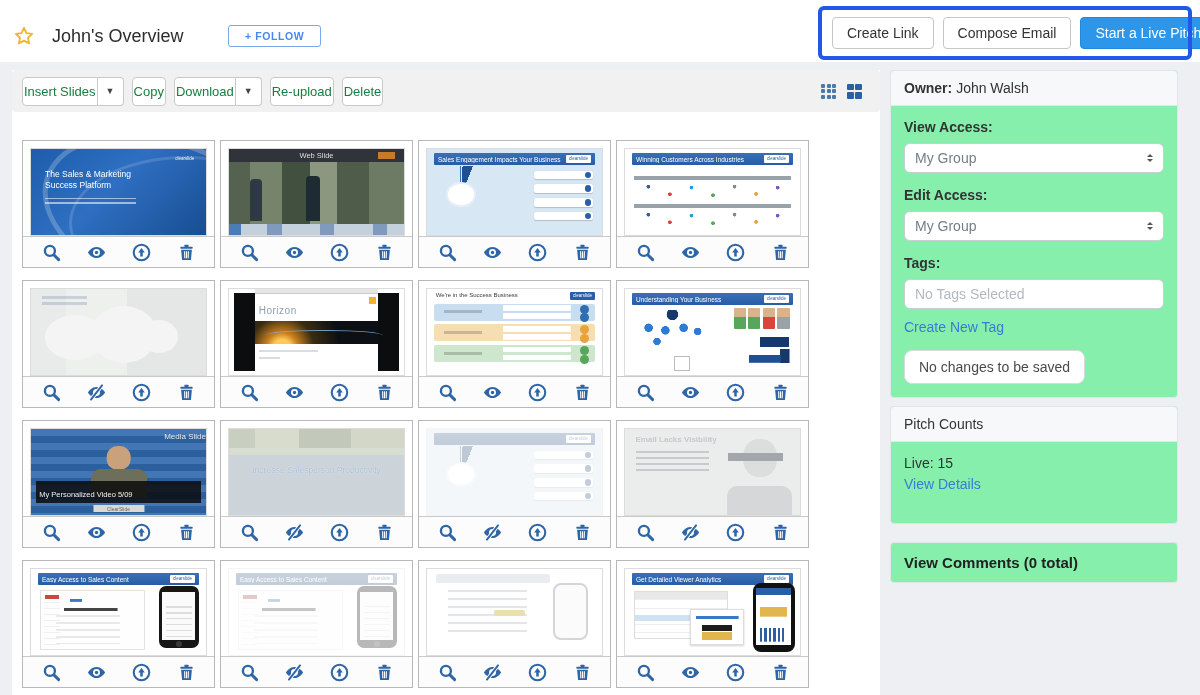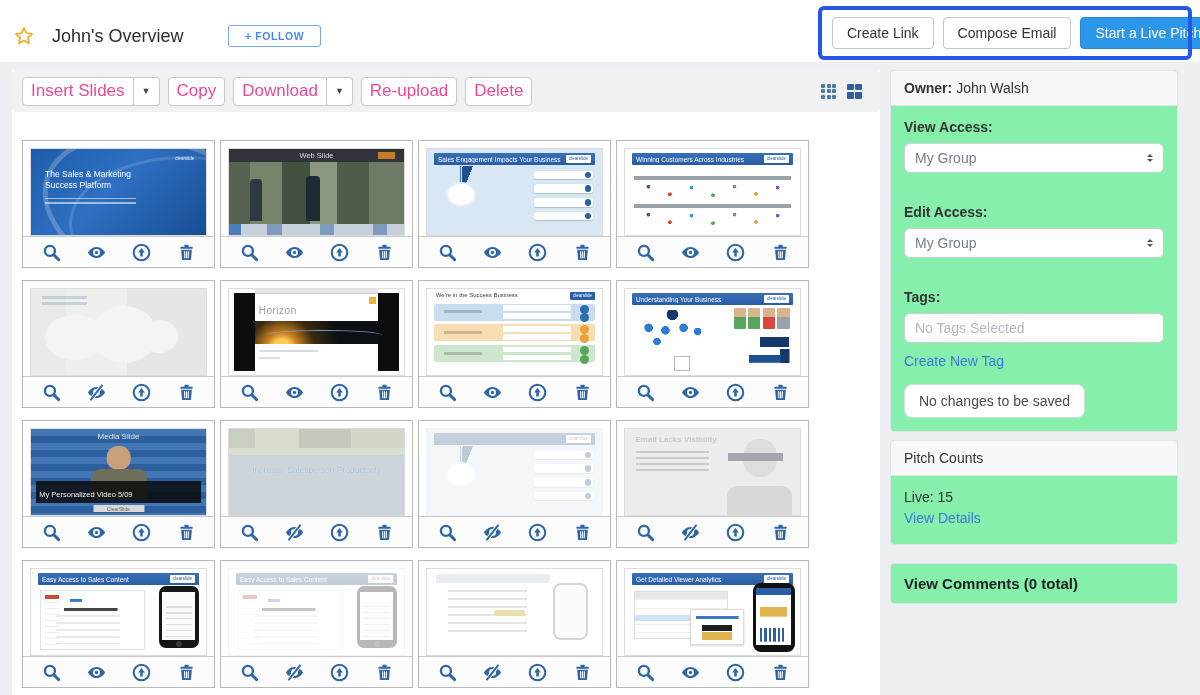--- a/index.html
+++ b/index.html
@@ -9,21 +9,21 @@
   .hdr-star{position:absolute;left:13px;top:25px;width:22px;height:22px;color:#f2b233}
   .page-title{position:absolute;left:52px;top:26px;font-size:18px;font-weight:500;color:#2d2d2d}
   .follow-btn{position:absolute;left:228px;top:25px;background:#fff;border:1px solid #7aa6f2;border-radius:3px;color:#4688f1;font-size:10.5px;font-weight:bold;letter-spacing:.6px;padding:4px 16px;cursor:pointer;font-family:inherit}
   .top-actions{position:absolute;top:17px;left:832px;display:flex;gap:9px}
   .btn{background:#fff;border:1px solid #c6c6c6;border-radius:4px;color:#333;font-size:14px;padding:7px 14px;cursor:pointer;font-family:inherit;white-space:nowrap}
   .btn.primary{background:#2b96ea;border-color:#2488da;color:#fff}
   .highlight-box{position:absolute;left:818px;top:6px;width:374px;height:54px;border:4px solid #2257e7;border-radius:6px;pointer-events:none}
   
   .left-panel{position:absolute;left:12px;top:70px;width:868px;height:625px;background:#fff}
   .toolbar{position:absolute;left:0;top:0;width:100%;height:42px;background:#f1f1f1;border-radius:4px;display:flex;align-items:center;padding:0 10px;gap:8px}
-  .tbtn{background:#fff;border:1px solid #c9c9c9;border-radius:4px;color:#ec4899;font-size:17px;height:29px;padding:0 8px;cursor:pointer;font-family:inherit;white-space:nowrap}
+  .tbtn{background:#fff;border:1px solid #c9c9c9;border-radius:4px;color:#15803d;font-size:13px;height:29px;padding:0 1px;cursor:pointer;font-family:inherit;white-space:nowrap}
   .btn-group{display:flex}
   .btn-group .tbtn.main{border-radius:4px 0 0 4px}
   .btn-group .tbtn.caret{border-radius:0 4px 4px 0;border-left:none;width:26px;padding:0;font-size:9px;color:#444}
   .view-icons{margin-left:auto;display:flex;gap:11px;align-items:center;padding-right:8px}
   .grid9,.grid4{display:grid;gap:1.5px;cursor:pointer}
   .grid9{width:15px;height:15px;grid-template-columns:repeat(3,1fr)}
   .grid4{width:15px;height:15px;grid-template-columns:repeat(2,1fr)}
   .grid9 i{background:#4a7aa9;border-radius:1px}
   .grid4 i{background:#2f5f9e;border-radius:1px}
   
@@ -101,21 +101,21 @@
     radial-gradient(circle at 68% 48%,#2e7bd6 4px,transparent 4.5px),
     radial-gradient(circle at 88% 58%,#2e7bd6 3.5px,transparent 4px),
     radial-gradient(circle at 30% 85%,#2e7bd6 3.5px,transparent 4px)}
   .dg-avatars{position:absolute;right:6%;top:22%;width:32%;height:24%;display:flex;gap:2.5px}
   .dg-avatars i{flex:1;border-radius:1px;background:linear-gradient(#d9b38c 45%,var(--c) 45%)}
   .a-g{--c:#58a55c}.a-r{--c:#d9453a}.a-n{--c:#9aa2a9}
   .dg-devices{position:absolute;right:6%;top:56%;width:30%;height:30%;background-image:linear-gradient(#16386b,#16386b),linear-gradient(#1e4f93,#1e4f93),linear-gradient(#16386b,#16386b);background-size:55% 40%,60% 30%,18% 55%;background-position:100% 0,60% 100%,100% 100%;background-repeat:no-repeat}
   .dg-doc{position:absolute;left:28%;bottom:5%;width:9%;height:17%;background:#fff;border:1px solid #bbb}
   
   .v-video{background:repeating-linear-gradient(180deg,#4276b5 0 7px,#2c5f9e 7px 14px)}
-  .v-video .s-title{position:absolute;top:3%;left:0;right:0;text-align:center;color:#e8e8e8;font-size:8px}
+  .v-video .s-title{position:absolute;top:3%;left:0;right:0;text-align:right;color:#e8e8e8;font-size:8px}
   .vd-man{position:absolute;left:50%;top:20%;transform:translateX(-50%);width:32%;height:60%}
   .vd-man::before{content:"";position:absolute;left:50%;top:0;transform:translateX(-50%);width:44%;height:46%;background:#c9a27c;border-radius:45%}
   .vd-man::after{content:"";position:absolute;left:0;bottom:0;width:100%;height:56%;background:#6e6f5a;border-radius:9px 9px 0 0}
   .vd-cap{position:absolute;left:3%;right:3%;top:61%;background:rgba(8,8,8,.83);padding:2px 3px}
   .vd-cap .s-sub{color:#f0f0f0;font-size:7.5px}
   .vd-wm{position:absolute;bottom:3%;left:50%;transform:translateX(-50%);background:#d9d9d9;color:#666;font-size:5px;padding:.5px 14px;white-space:nowrap}
   
   .ap-doc{position:absolute;left:5%;top:24%;width:60%;bottom:6%;background:#fefefe;border:1px solid #e2e2e2;background-image:
     linear-gradient(#c94a3d,#c94a3d),linear-gradient(#444,#444),linear-gradient(#3a78c9,#3a78c9),
     repeating-linear-gradient(180deg,#e9e9e9 0 1.5px,transparent 1.5px 7px),
@@ -159,21 +159,21 @@
   .v-fd::before{content:"";position:absolute;left:5%;top:6%;right:30%;height:10%;background:#e9edf2;border-radius:2px}
   .fd-lines{position:absolute;left:12%;top:24%;width:45%;height:50%;background:repeating-linear-gradient(180deg,#e3e5e7 0 2px,transparent 2px 8px)}
   .fd-pill{position:absolute;left:38%;top:48%;width:18%;height:7%;background:#eadfae;border-radius:2px}
   .fd-phone{position:absolute;right:8%;top:16%;width:20%;height:66%;border:2px solid #d3d5d7;border-radius:8px;background:#fbfbfb}
   
   .sidebar{position:absolute;left:890px;top:70px;width:288px}
   .panel{background:#86efac;border:1px solid #e1e4e8;border-radius:4px;overflow:hidden}
   .panel-hd{background:#f7f8f9;border-bottom:1px solid #e5e5e5;padding:9px 13px;font-size:14px;color:#333}
   .panel-bd{padding:13px}
   .lbl{font-weight:bold;font-size:14px;color:#333;margin-bottom:8px}
-  .sel{position:relative;height:30px;border:1px solid #c9ced4;border-radius:6px;background:#fff;display:flex;align-items:center;padding:0 10px;font-size:14px;color:#757d86;margin-bottom:31px;cursor:pointer}
+  .sel{position:relative;height:30px;border:1px solid #c9ced4;border-radius:6px;background:#fff;display:flex;align-items:center;padding:0 10px;font-size:14px;color:#757d86;margin-bottom:14px;cursor:pointer}
   .sel .spin{margin-left:auto;display:flex;flex-direction:column;gap:1px}
   .sel .spin::before,.sel .spin::after{content:"";border:3.5px solid transparent}
   .sel .spin::before{border-bottom-color:#555;margin-bottom:1px}
   .sel .spin::after{border-top-color:#555}
   .txt{width:100%;height:30px;border:1px solid #c9ced4;border-radius:6px;padding:0 10px;font-size:14px;font-family:Liberation Sans, sans-serif;color:#333}
   .txt::placeholder{color:#b3b9c0}
   .link{color:#3b7ad9;font-size:14px;text-decoration:none;cursor:pointer;display:inline-block}
   .mt10{margin-top:10px}.mt14{margin-top:14px}
   .ghost-btn{background:#fff;border:1px solid #d9dcdf;border-radius:8px;color:#4a4a4a;font-size:14px;padding:8px 14px;font-family:inherit}
   .pc-line{font-size:14px;color:#333;line-height:1.5}
@@ -843,21 +843,21 @@
       <input class="txt" placeholder="No Tags Selected" style="">
       <a class="link mt10">Create New Tag</a>
       <div class="mt14">
         <button class="ghost-btn">No changes to be saved</button>
       </div>
     </div>
   </div>
   <div class="gap8"></div>
   <div class="panel">
     <div class="panel-hd">Pitch Counts</div>
-    <div class="panel-bd" style="padding-top:11px;padding-bottom:15px">
+    <div class="panel-bd" style="padding-top:11px;padding-bottom:28px">
       <div class="pc-line">
         <span>Live: </span>
         <span>15</span>
       </div>
       <div class="pc-line">
         <a class="link">View Details</a>
       </div>
     </div>
   </div>
   <div class="gap18"></div>

